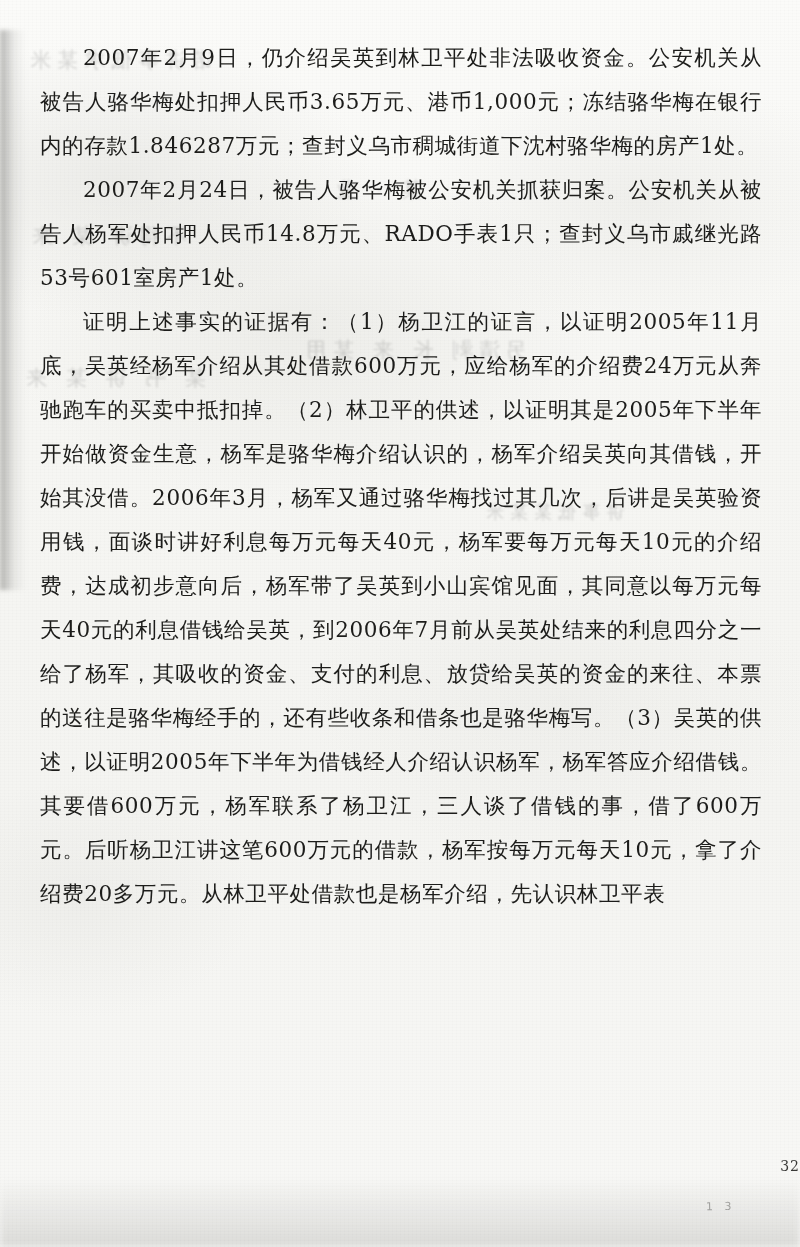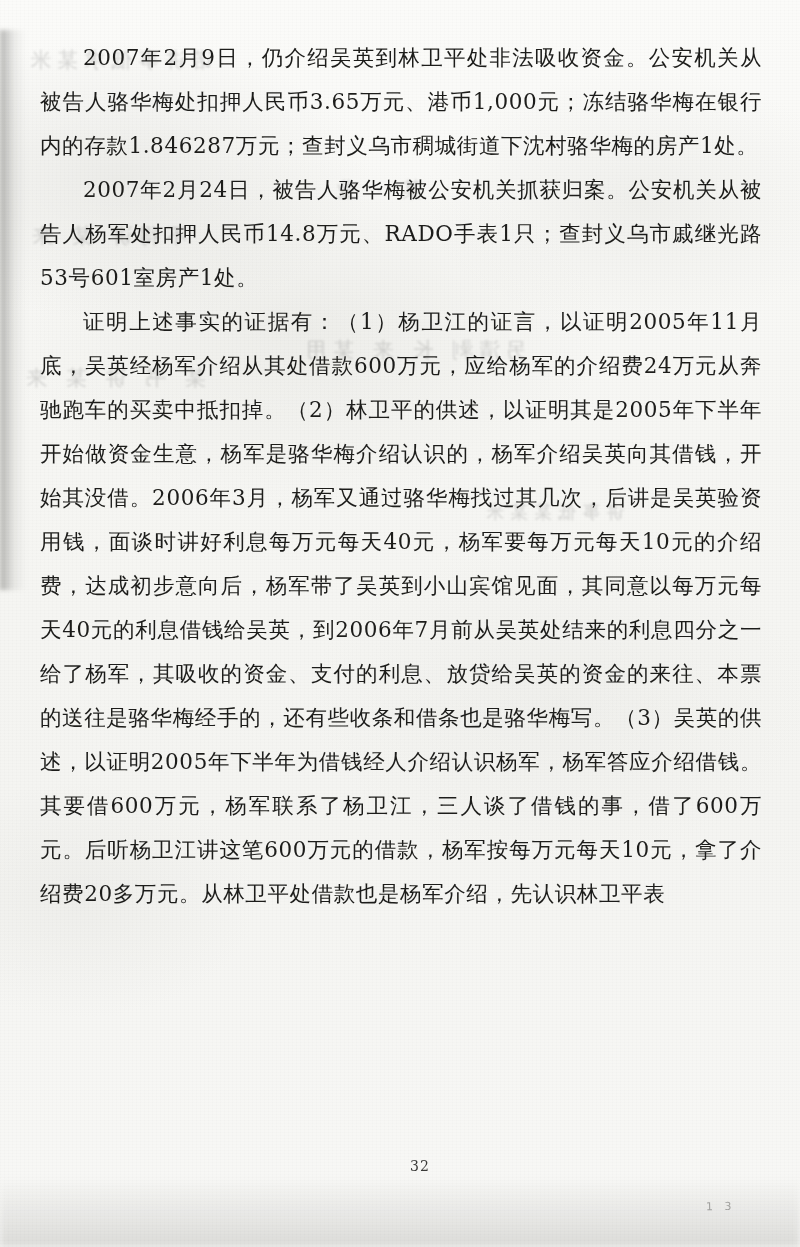--- a/index.html
+++ b/index.html
@@ -91,21 +91,21 @@
   .body-text p {
     margin: 0 0 0 0;
     text-indent: 2em;
     text-align: justify;
   }
   .page-number {
     position: absolute;
     left: 0;
     right: 0;
     top: 1158px;
-    text-align: center;
+    text-align: right;
     font-family: "DejaVu Serif", serif;
     font-size: 14px;
     color: #3a3a38;
     letter-spacing: 1px;
     padding-left: 40px;
   }
   .stamp-marks {
     position: absolute;
     top: 1200px;
     left: 660px;

